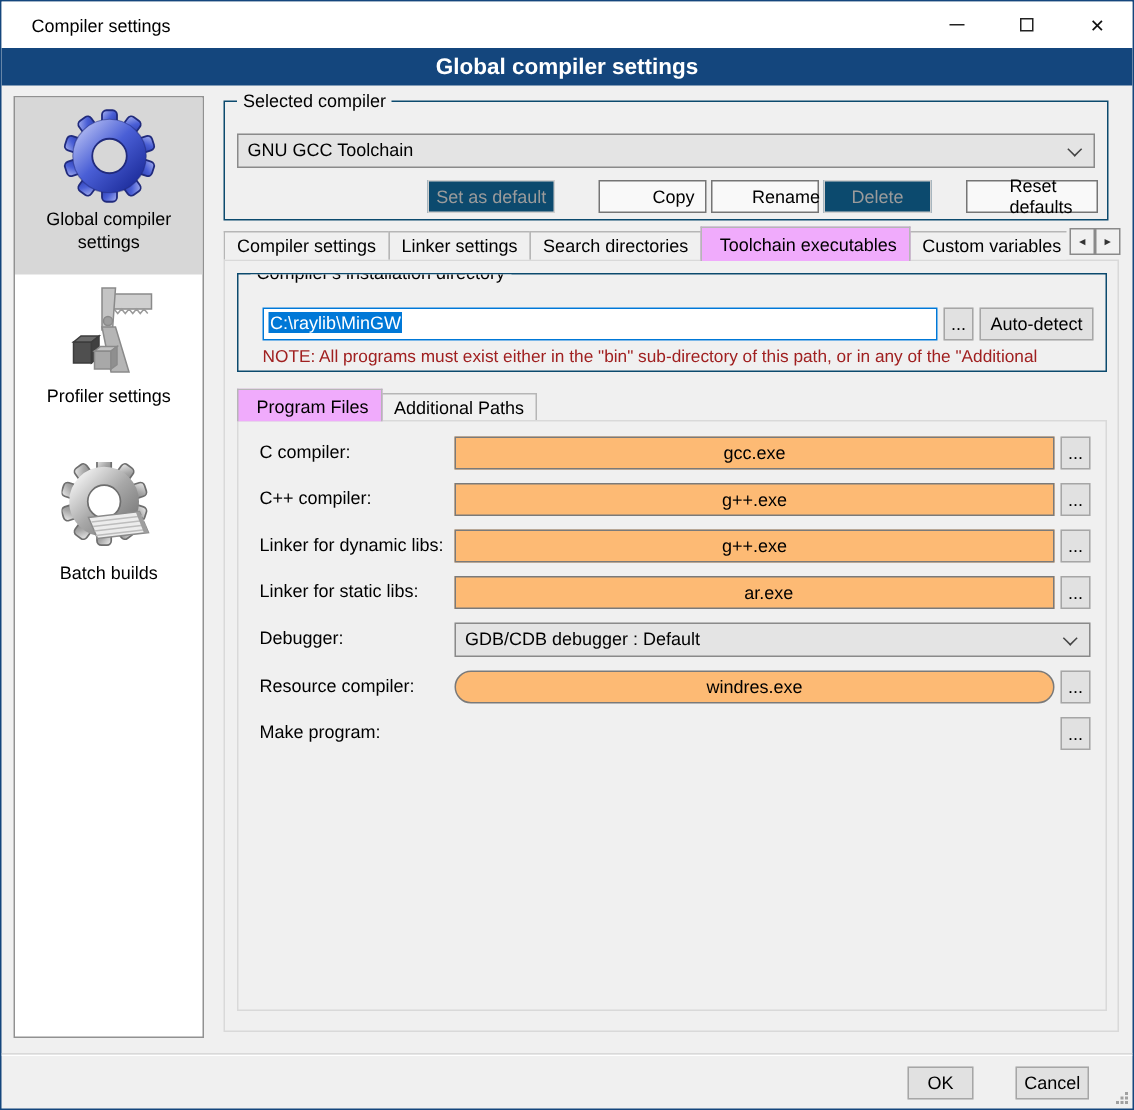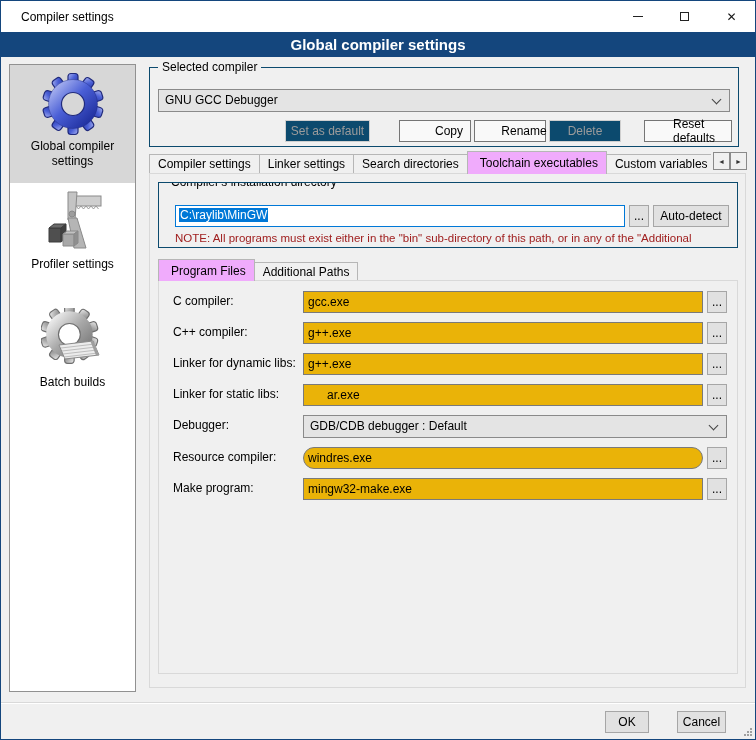--- a/index.html
+++ b/index.html
@@ -29,22 +29,22 @@
   .side-icon { width:64px; height:64px; margin:0 auto; display:block; }
   .side-label { font-size:12px; line-height:15px; margin-top:3px; padding:0 4px; }
   
   .groupbox { position:absolute; border:1px solid #0c4a6e; }
   .gb-label { position:absolute; top:-8px; left:8px; background:#f0f0f0; padding:0 4px; font-size:12px; white-space:nowrap; }
   
   .btn { position:absolute; background:#e1e1e1; border:1px solid #a6a6a6; font-size:12px;
     display:flex; align-items:center; justify-content:center; cursor:default; }
   .btn-light { background:#f9f9f9; border:1px solid #757575;padding-left:28px; }
   .btn-disabled { background:#0c4a6e; border:1px solid #cfcfcf; color:#9b9b9b; }
-  .textbox { position:absolute; background:#eab308; border:1px solid #7a7a7a; font-size:12px;
-    padding:2px 4px; font-family:"Liberation Sans", sans-serif; }
+  .textbox { position:absolute; background:#fdba74; border:1px solid #7a7a7a; font-size:12px;
+    padding:2px 4px; font-family:"Liberation Sans", sans-serif;text-align:center; }
   .combo { position:absolute; background:#e4e4e4; border:1px solid #8a8a8a; font-size:12px;
     padding:3px 22px 3px 6px; white-space:nowrap; overflow:hidden; cursor:default; }
   .chev { position:absolute; right:9px; top:6px; width:7px; height:7px;
     border-right:1.4px solid #444; border-bottom:1.4px solid #444; transform:rotate(45deg); }
   
   .tabs-row { position:absolute; display:flex; align-items:flex-end; overflow:hidden; }
   .tab { flex:none; height:19px; line-height:19px; padding:0 8px; margin-bottom:1px;
     background:#f0f0f0; border:1px solid #b6b6b6; border-bottom:none; margin-right:-1px;
     white-space:nowrap; cursor:default; position:relative; z-index:1; }
   .tab.active { height:23px; line-height:23px; margin-bottom:0; background:#f0abfc; z-index:3;padding-left:12px; }
@@ -163,21 +163,21 @@
           <polygon points="52,33 58,47 55,47.4 49.5,33.4" fill="#9e9e9e"></polygon>
         </g>
       </svg>
       <div class="side-label">Batch builds</div>
     </div>
   </div>
 
   <div class="groupbox" style="left:148px; top:66px; width:590px; height:80px;">
     <span class="gb-label">Selected compiler</span>
     <div class="combo" style="left:8px; top:21px; width:572px; height:23px;">
-      <span>GNU GCC Debugger</span>
+      <span>GNU GCC Toolchain</span>
       <span class="chev"></span>
     </div>
     <div class="btn btn-disabled" style="left:135px; top:52px; width:85px; height:22px;">Set as default</div>
     <div class="btn btn-light" style="left:249px; top:52px; width:72px; height:22px;">Copy</div>
     <div class="btn btn-light" style="left:324px; top:52px; width:72px; height:22px;">Rename</div>
     <div class="btn btn-disabled" style="left:399px; top:52px; width:72px; height:22px;">Delete</div>
     <div class="btn btn-light" style="left:494px; top:52px; width:88px; height:22px;">Reset defaults</div>
   </div>
 
   <div class="tab-page" style="left:148px; top:172px; width:597px; height:515px;">
@@ -219,21 +219,20 @@
       <div class="combo" style="left:144px; top:134px; width:424px; height:23px;">
         <span>GDB/CDB debugger : Default</span>
         <span class="chev"></span>
       </div>
 
       <span class="field-label" style="left:14px; top:169px;">Resource compiler:</span>
       <input class="textbox" style="left: 144px; top: 166px; width: 400px; height: 22px; border-radius: 11px;" value="windres.exe">
       <div class="btn" style="left:548px; top:166px; width:20px; height:22px;">...</div>
 
       <span class="field-label" style="left:14px; top:200px;">Make program:</span>
-      <input class="textbox" style="left: 144px; top: 197px; width: 400px; height: 22px;" value="mingw32-make.exe">
       <div class="btn" style="left:548px; top:197px; width:20px; height:22px;">...</div>
     </div>
   </div>
 
   <div class="tabs-row" style="left:148px; top:149px; width:562px; height:24px;">
     <div class="tab">Compiler settings</div>
     <div class="tab">Linker settings</div>
     <div class="tab">Search directories</div>
     <div class="tab active">Toolchain executables</div>
     <div class="tab">Custom variables</div>

